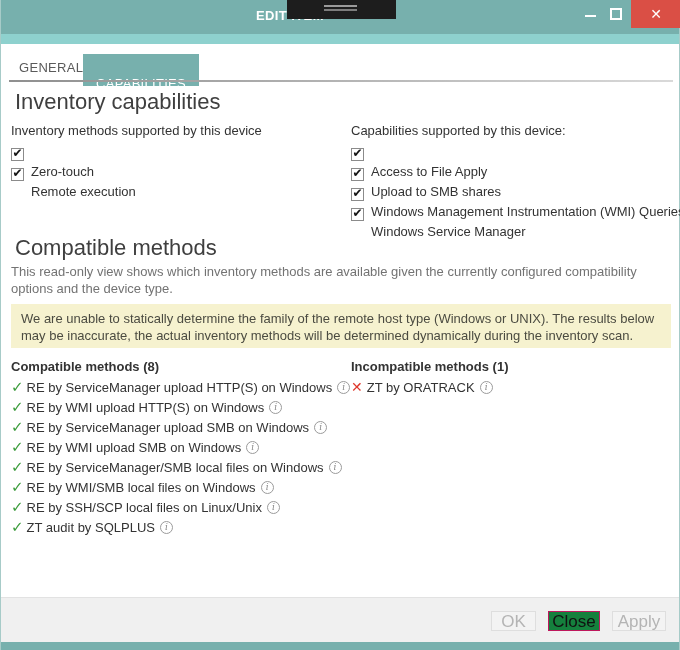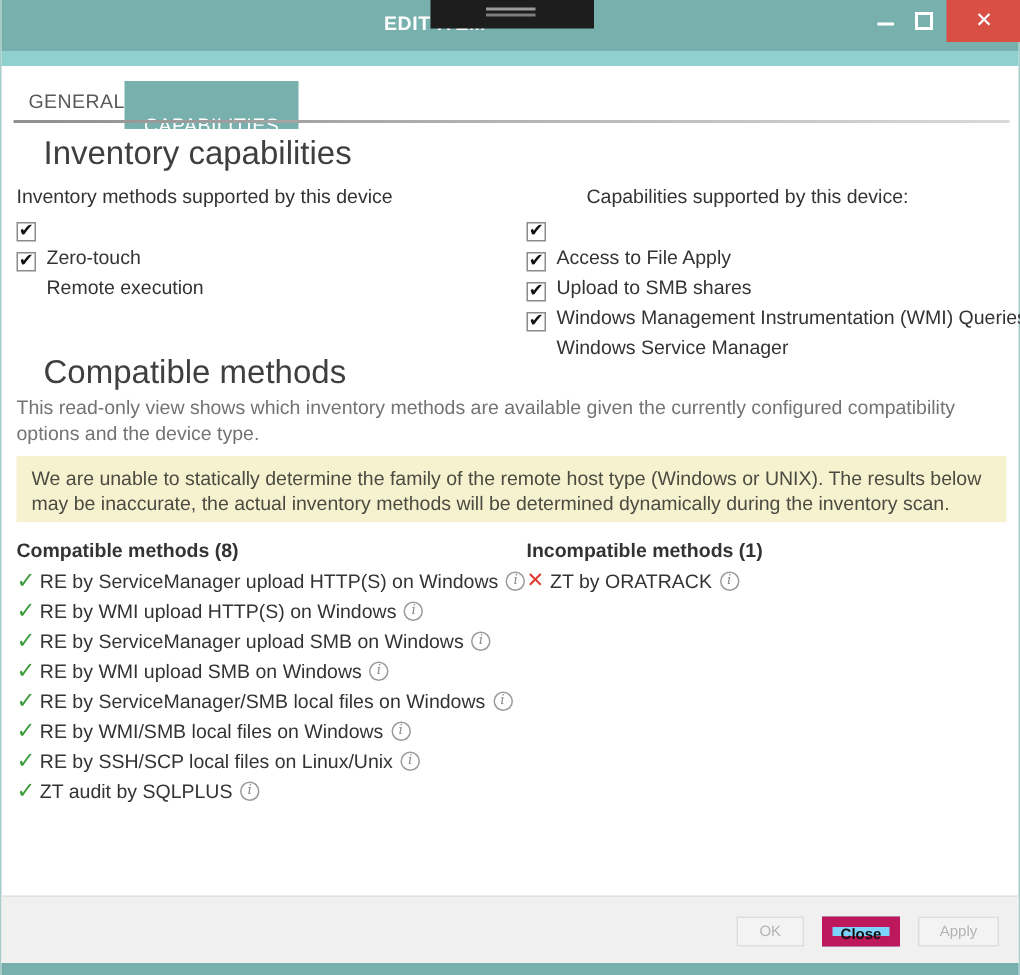--- a/index.html
+++ b/index.html
@@ -28,27 +28,27 @@
 
   
   .tab { position:absolute; top:54px; height:27px; line-height:27px; font-size:13px;
          letter-spacing:.3px; cursor:pointer;text-align:right; }
   .tab.inactive { left:18px; color:#5a5a5a; }
   .tab.active { left:82px; padding:16px 13px; background:#77b0ad; color:#fff; }
   .tab-underline { position:absolute; left:8px; top:80px; width:664px; height:2px;
                    background:linear-gradient(to right,#8f8f8f,#d9d9d9); }
 
   
-  .sec-heading { position:absolute; left:28px; font-size:22px; font-weight:300;
+  .sec-heading { position:absolute; left:14px; font-size:22px; font-weight:300;
                  color:#3f3f3f; line-height:28px; }
   .h1a { top:88px; }
   .h1b { top:234px; }
   .col-label { position:absolute; font-size:13px; color:#333; white-space:nowrap; }
   .lbl-left { left:10px; top:123px; }
-  .lbl-right { left:350px; top:123px;margin-left:40px; }
+  .lbl-right { left:350px; top:123px; }
 
   
   .cb-list { position:absolute; top:144px; }
   .cbs-left { left:10px; width:320px; }
   .cbs-right { left:350px; width:328px; }
   .cb-row { display:flex; align-items:center; height:20px; cursor:pointer; white-space:nowrap; }
   .cb { width:13px; height:13px; border:1px solid #8b8b8b; background:#fff; margin-right:7px;
         display:flex; align-items:center; justify-content:center; flex:0 0 13px; }
   .cb-check { font-family:"DejaVu Sans", sans-serif; font-size:12px; font-weight:bold;
               color:#111; line-height:1; margin-top:-2px; }
@@ -73,24 +73,24 @@
               color:#df382c; margin-right:4px; line-height:1; }
   .m-label { font-size:13px; color:#333; }
   .info-icon { display:inline-flex; align-items:center; justify-content:center;
                width:13px; height:13px; border:1px solid #9b9b9b; border-radius:50%;
                font-size:9px; font-style:italic; font-family:"DejaVu Serif", serif;
                color:#8a8a8a; margin-left:5px; cursor:pointer; flex:0 0 13px; }
 
   
   .footer { position:absolute; left:0; top:597px; width:100%; height:45px;
             background:#f0f0f0; border-top:1px solid #e2e2e2; }
-  .btn { position:absolute; top:13px; height:20px; font-size:10px;
+  .btn { position:absolute; top:13px; height:20px; font-size:17px;
          font-family:"Liberation Sans", sans-serif; }
   .btn.disabled { background:#f3f3f3; border:1px solid #dedede; color:#b4b4b4; }
-  .btn.focused { background:#7dd3fc; border:7px solid #be185d; color:#111; cursor:pointer;font-weight:bold; }
+  .btn.focused { background:#15803d; border:1px solid #be185d; color:#111; cursor:pointer; }
   .btn-ok { left:490px; width:45px; }
   .btn-close { left:547px; width:52px; }
   .btn-apply { left:611px; width:54px; }
   .bottom-strip { position:absolute; left:0; bottom:0; width:100%; height:8px; background:#77b0ad; }
 </style>
 </head>
 <body>
 
 <div class="window">
 

